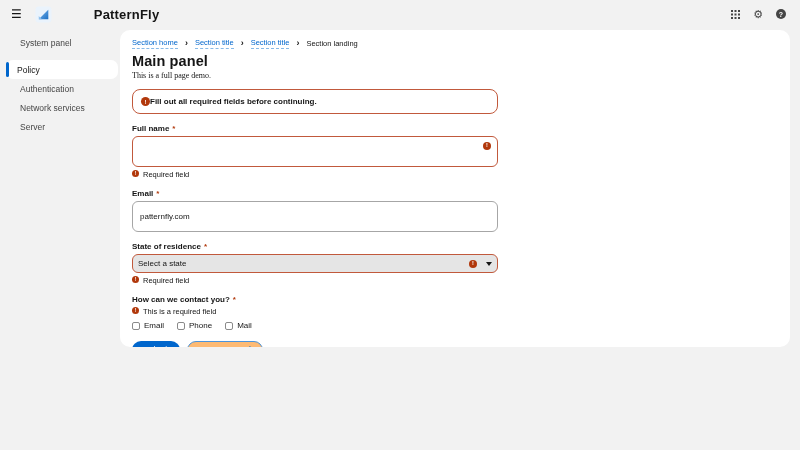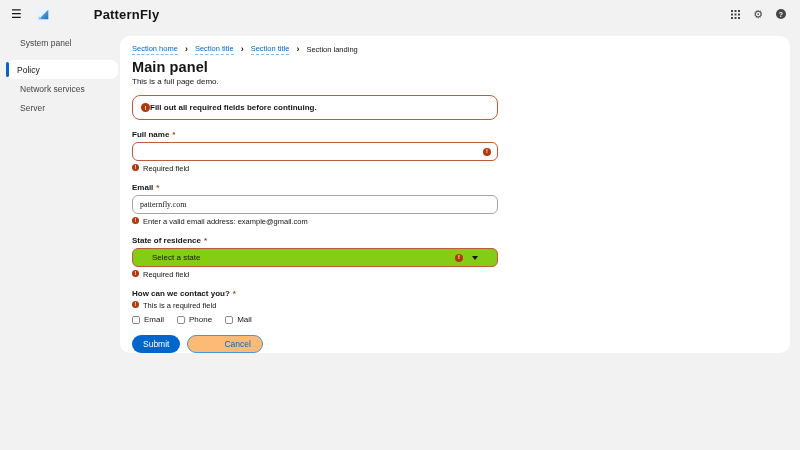--- a/index.html
+++ b/index.html
@@ -24,52 +24,52 @@
 
   
   .page-body { display: flex; height: 422px; }
   .sidebar { width: 120px; flex-shrink: 0; padding-top: 5px; }
   .nav-item { height: 19px; display: flex; align-items: center; padding-left: 20px; font-size: 8.5px; color: #454545; cursor: pointer; }
   .nav-item.selected { background: #fff; border-radius: 7px; margin: 8px 2px 0 6px; padding-left: 11px; position: relative; color: #151515; }
   .nav-item.selected::before { content: ""; position: absolute; left: 0; top: 2px; bottom: 2px; width: 2.5px; border-radius: 2px; background: #0066cc; }
 
   
   .main { flex: 1; padding-right: 10px; }
-  .card { background: #fff; border-radius: 10px; margin-top: 8px; height: 317px; padding: 8px 12px; overflow: hidden; }
+  .card { background: #fff; border-radius: 10px; margin-top: 2px; height: 317px; padding: 8px 12px; overflow: hidden; }
 
   .breadcrumb { display: flex; align-items: center; gap: 7px; font-size: 7.5px; }
   .crumb-link { color: #0066cc; text-decoration: none; border-bottom: 1px dashed #86b9e8; line-height: 1.35; cursor: pointer; }
   .crumb-sep { color: #151515; font-weight: 700; line-height: 1; }
   .crumb-sep::before { content: "\203A"; font-size: 9px; }
   .crumb-current { color: #151515; }
 
   .page-title { font-size: 14.5px; font-weight: 700; margin-top: 4px; letter-spacing: .1px; }
-  .page-desc { font-size: 8px; margin-top: 2px; }
+  .page-desc { font-size: 8px; margin-top: 2px; font-family: Liberation Serif, serif; }
 
   .form-col { width: 366px; }
 
   .alert { margin-top: 9px; border: 1px solid #c1593c; border-radius: 8px; padding: 7px 8px; display: flex; align-items: center; background: #fff; }
   .alert-text { font-size: 8px; font-weight: 700; }
 
   .dicon { background: #b1380b; color: #fff; border-radius: 50%; display: inline-flex; align-items: center; justify-content: center; flex-shrink: 0; font-weight: 700; line-height: 1; }
   .dicon::before { content: "!"; }
   .dicon-lg { width: 9px; height: 9px; font-size: 6px; }
   .dicon-md { width: 8px; height: 8px; font-size: 5.5px; }
   .dicon-sm { width: 7px; height: 7px; font-size: 5px; }
 
   .fgroup { margin-top: 10px; }
   .flabel { display: flex; gap: 3px; align-items: flex-start; font-size: 8px; font-weight: 700; }
   .req { color: #b1380b; }
   .iwrap { position: relative; margin-top: 3px; }
-  .tinput { width: 100%; height: 19px; border: 1px solid #a6a6a6; border-radius: 6px; padding: 0 20px 0 7px; font-size: 8px; font-family: Liberation Serif, serif; color: #151515; background: #fff; outline: none; display: block; }
+  .tinput { width: 100%; height: 31px; border: 1px solid #a6a6a6; border-radius: 6px; padding: 0 20px 0 7px; font-size: 8px; font-family: Liberation Sans, sans-serif; color: #151515; background: #fff; outline: none; display: block; }
   .tinput.error { border-color: #c1593c; }
   .input-dicon { position: absolute; right: 7px; top: 5.5px; }
   .helper { margin-top: 3px; display: flex; align-items: flex-start; gap: 4px; font-size: 7.5px; color: #151515; }
 
-  .select { margin-top: 3px; height: 19px; border: 1px solid #c1593c; border-radius: 6px; display: flex; align-items: center; justify-content: space-between; padding: 0 19px; background: #84cc16; cursor: pointer; }
+  .select { margin-top: 3px; height: 19px; border: 1px solid #c1593c; border-radius: 6px; display: flex; align-items: center; justify-content: space-between; padding: 0 5px; background: #e5e5e5; cursor: pointer; }
   .select-text { font-size: 8px; }
   .select-right { display: flex; align-items: center; gap: 9px; }
   .caret { width: 0; height: 0; border-left: 3px solid transparent; border-right: 3px solid transparent; border-top: 4px solid #151515; }
 
   .cb-row { margin-top: 5px; display: flex; gap: 13px; }
   .cb-item { display: flex; align-items: center; gap: 4px; font-size: 8px; cursor: pointer; }
   .cb-box { width: 8px; height: 8px; border: 1px solid #8a8a8a; border-radius: 2px; background: #fff; flex-shrink: 0; }
 
   .actions { margin-top: 11px; display: flex; gap: 7px; }
   .btn { height: 18px; border-radius: 999px; font-size: 8.5px; font-family: inherit; display: inline-flex; align-items: center; padding: 0 11px; cursor: pointer; }
@@ -127,20 +127,23 @@
   <div class="page-body">
 
     <nav class="sidebar">
       <div class="nav-item">
           <span>System panel</span>
         </div>
       <div class="nav-item selected">
           <span>Policy</span>
         </div>
       <div class="nav-item">
+          <span>Authentication</span>
+        </div>
+      <div class="nav-item">
           <span>Network services</span>
         </div>
       <div class="nav-item">
           <span>Server</span>
         </div>
     </nav>
 
     <main class="main">
       <div class="card">
 
@@ -179,24 +182,20 @@
             </div>
           </div>
 
           <div class="fgroup">
             <div class="flabel">
               <span>Email</span>
               <span class="req">*</span>
             </div>
             <div class="iwrap">
               <input class="tinput" type="text" value="patternfly.com" style="">
-            </div>
-            <div class="helper">
-              <span class="dicon dicon-sm"></span>
-              <span>Enter a valid email address: example@gmail.com</span>
             </div>
           </div>
 
           <div class="fgroup">
             <div class="flabel">
               <span>State of residence</span>
               <span class="req">*</span>
             </div>
             <div class="select">
               <span class="select-text">Select a state</span>

